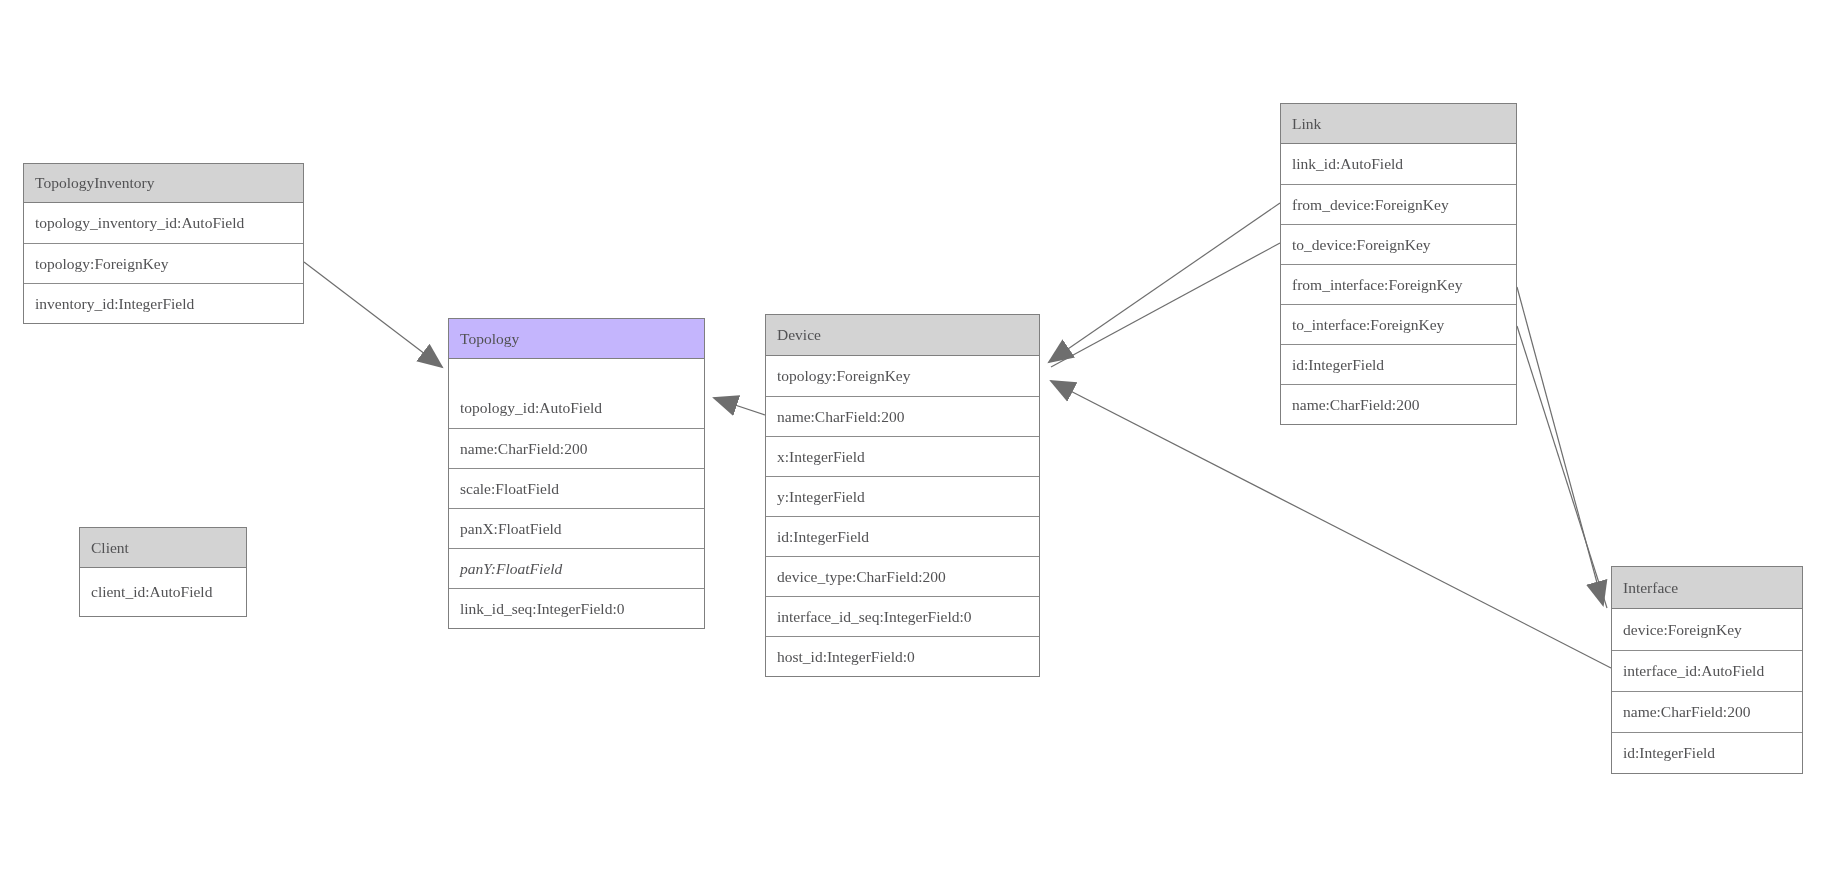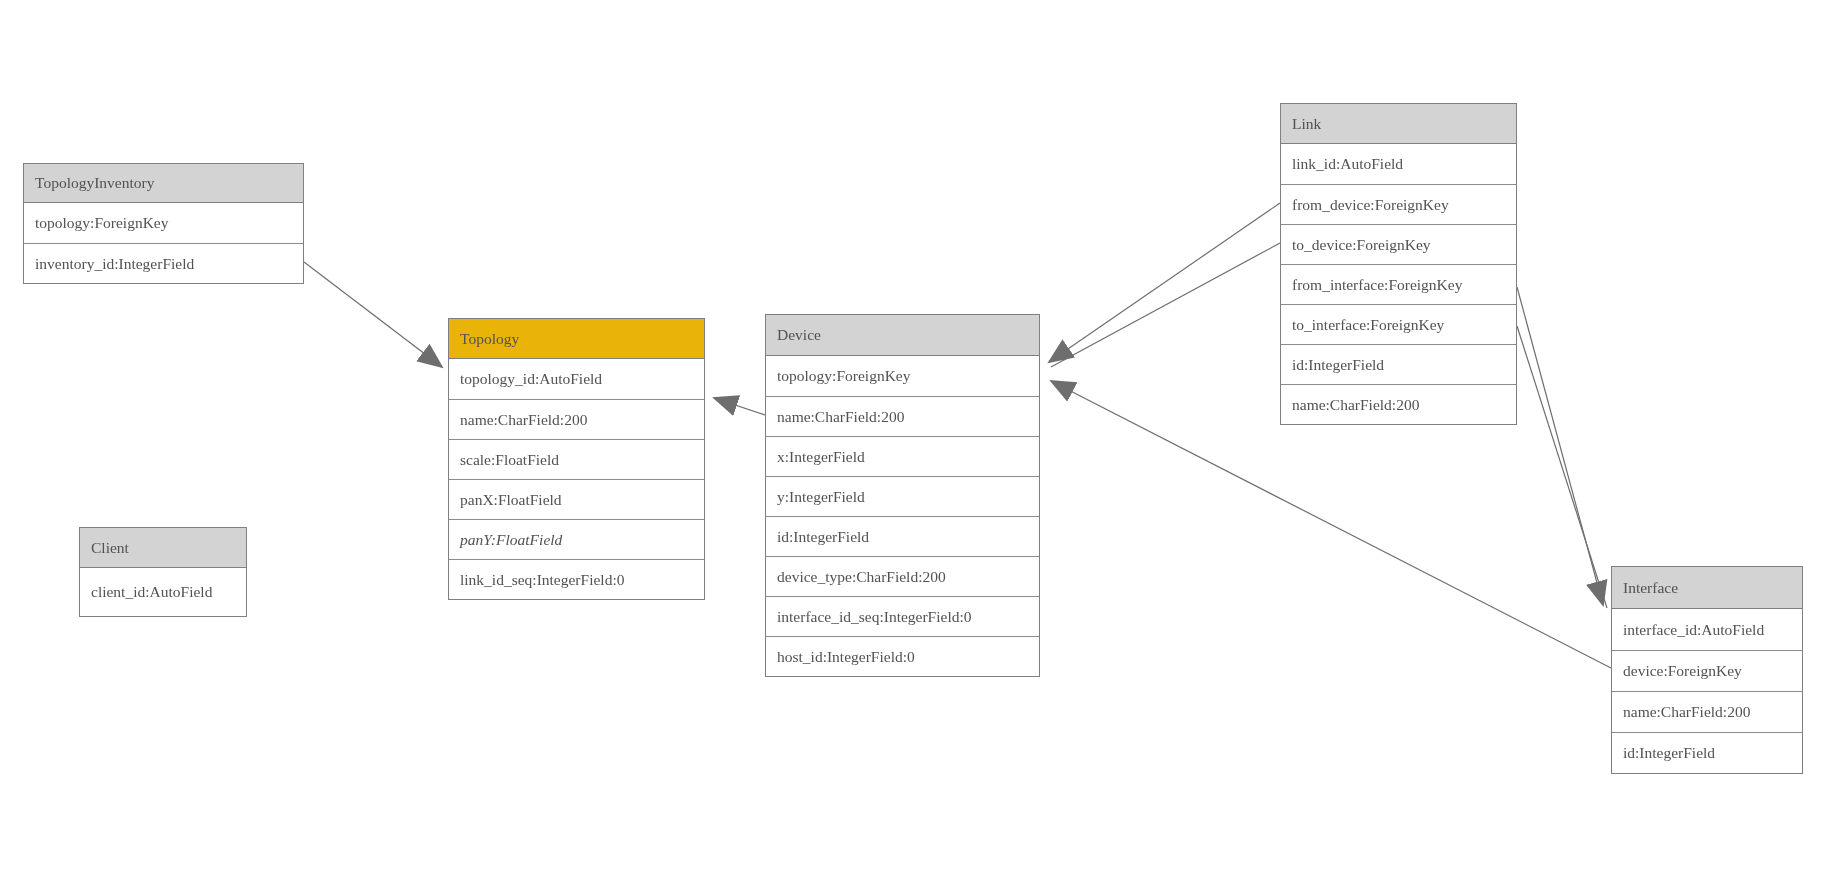--- a/index.html
+++ b/index.html
@@ -70,26 +70,27 @@
         <line x1="1280" y1="203" x2="1049" y2="362" stroke="#6e6e6e" stroke-width="1.2" marker-end="url(#arrowhead)"></line>
         <line x1="1280" y1="243" x2="1051" y2="367" stroke="#6e6e6e" stroke-width="1.2"></line>
         <line x1="1611" y1="668" x2="1051" y2="381" stroke="#6e6e6e" stroke-width="1.2" marker-end="url(#arrowhead)"></line>
         <line x1="1517" y1="287" x2="1603" y2="605" stroke="#6e6e6e" stroke-width="1.2" marker-end="url(#arrowhead)"></line>
         <line x1="1517" y1="326" x2="1607" y2="608" stroke="#6e6e6e" stroke-width="1.2"></line>
       </g>
   </svg>
   <div id="entities">
       <div class="entity" style="left: 23px; top: 163px; width: 281px; border-color: rgb(127, 127, 127); color: rgb(82, 82, 84);">
         <div class="entity-header" style="height: 39px; background: rgb(211, 211, 211); border-bottom-color: rgb(127, 127, 127);">TopologyInventory</div>
+        <div class="entity-row" style="height: 40px; border-top-color: rgb(140, 140, 140);">topology_inventory_id:AutoField</div>
         <div class="entity-row" style="height: 40px; border-top-color: rgb(140, 140, 140);">topology:ForeignKey</div>
         <div class="entity-row" style="height: 40px; border-top-color: rgb(140, 140, 140);">inventory_id:IntegerField</div>
       </div>
       <div class="entity" style="left: 448px; top: 318px; width: 257px; border-color: rgb(127, 127, 127); color: rgb(82, 82, 84);">
-        <div class="entity-header" style="height: 40px; background: #eab308; border-bottom-color: rgb(127, 127, 127);">Topology</div>
-        <div class="entity-row" style="height: 40px; border-top-color: rgb(140, 140, 140);">topology_id:AutoField</div>
+        <div class="entity-header" style="height: 40px; background: #c4b5fd; border-bottom-color: rgb(127, 127, 127);">Topology</div>
+        <div class="entity-row" style="height: 40px; border-top-color: rgb(140, 140, 140); margin-top: 29px;">topology_id:AutoField</div>
         <div class="entity-row" style="height: 40px; border-top-color: rgb(140, 140, 140);">name:CharField:200</div>
         <div class="entity-row" style="height: 40px; border-top-color: rgb(140, 140, 140);">scale:FloatField</div>
         <div class="entity-row" style="height: 40px; border-top-color: rgb(140, 140, 140);">panX:FloatField</div>
         <div class="entity-row" style="height: 40px; border-top-color: rgb(140, 140, 140); font-style: italic;">panY:FloatField</div>
         <div class="entity-row" style="height: 40px; border-top-color: rgb(140, 140, 140);">link_id_seq:IntegerField:0</div>
       </div>
       <div class="entity" style="left: 79px; top: 527px; width: 168px; border-color: rgb(127, 127, 127); color: rgb(82, 82, 84);">
         <div class="entity-header" style="height: 40px; background: rgb(211, 211, 211); border-bottom-color: rgb(127, 127, 127);">Client</div>
         <div class="entity-row" style="height: 48px; border-top-color: rgb(140, 140, 140);">client_id:AutoField</div>
       </div>
@@ -109,19 +110,19 @@
         <div class="entity-row" style="height: 40px; border-top-color: rgb(140, 140, 140);">link_id:AutoField</div>
         <div class="entity-row" style="height: 40px; border-top-color: rgb(140, 140, 140);">from_device:ForeignKey</div>
         <div class="entity-row" style="height: 40px; border-top-color: rgb(140, 140, 140);">to_device:ForeignKey</div>
         <div class="entity-row" style="height: 40px; border-top-color: rgb(140, 140, 140);">from_interface:ForeignKey</div>
         <div class="entity-row" style="height: 40px; border-top-color: rgb(140, 140, 140);">to_interface:ForeignKey</div>
         <div class="entity-row" style="height: 40px; border-top-color: rgb(140, 140, 140);">id:IntegerField</div>
         <div class="entity-row" style="height: 40px; border-top-color: rgb(140, 140, 140);">name:CharField:200</div>
       </div>
       <div class="entity" style="left: 1611px; top: 566px; width: 192px; border-color: rgb(127, 127, 127); color: rgb(82, 82, 84);">
         <div class="entity-header" style="height: 42px; background: rgb(211, 211, 211); border-bottom-color: rgb(127, 127, 127);">Interface</div>
+        <div class="entity-row" style="height: 41px; border-top-color: rgb(140, 140, 140);">device:ForeignKey</div>
         <div class="entity-row" style="height: 41px; border-top-color: rgb(140, 140, 140);">interface_id:AutoField</div>
-        <div class="entity-row" style="height: 41px; border-top-color: rgb(140, 140, 140);">device:ForeignKey</div>
         <div class="entity-row" style="height: 41px; border-top-color: rgb(140, 140, 140);">name:CharField:200</div>
         <div class="entity-row" style="height: 41px; border-top-color: rgb(140, 140, 140);">id:IntegerField</div>
       </div>
     </div>
 </div>
 
 </body></html>

